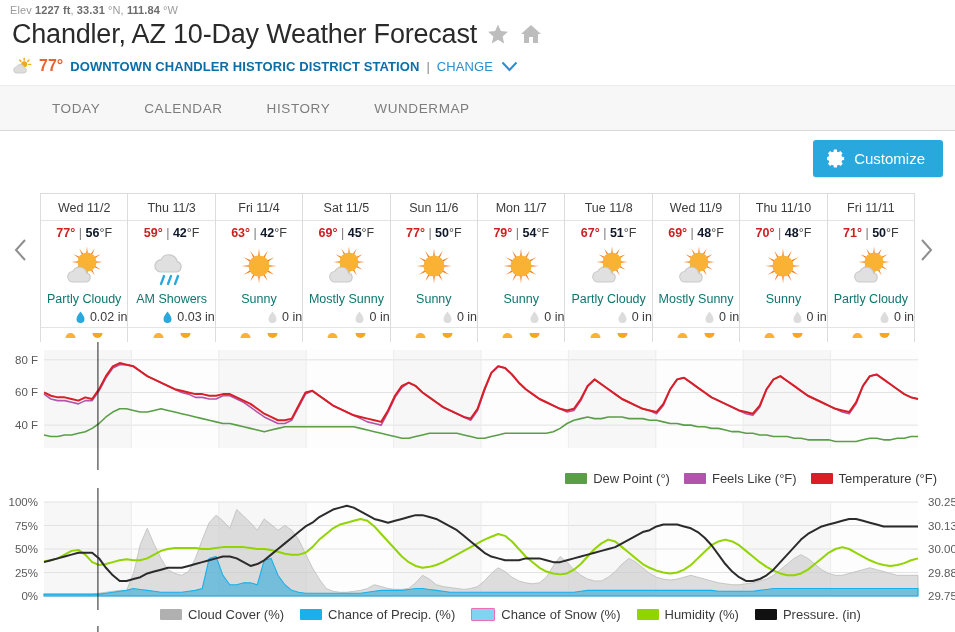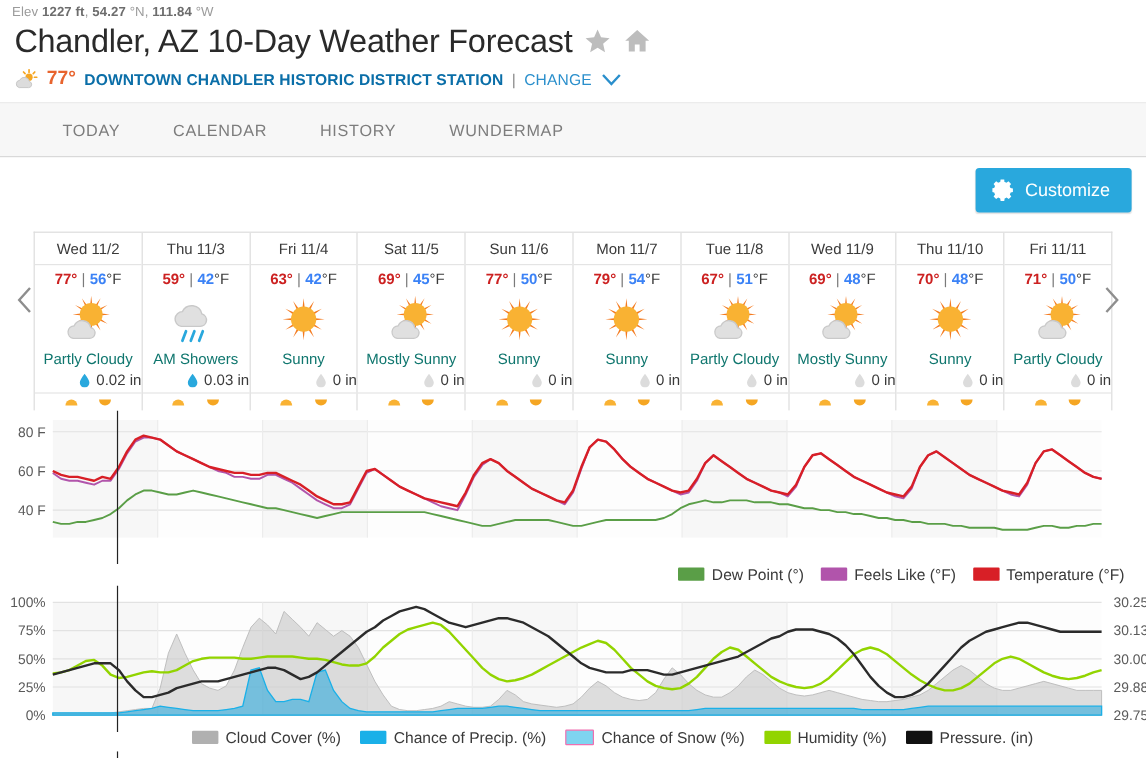--- a/index.html
+++ b/index.html
@@ -101,21 +101,21 @@
   .fc-wrap { position:relative; padding: 0 0 0 0; }
   .fc-arrow {
     position:absolute; top: 45px; width:22px; text-align:center;
     color:#8e8e8e; font-size:24px; line-height:24px;
     cursor:pointer; user-select:none;
   }
   .fc-arrow.left { left: 14px; }
   .fc-arrow.right { right: 14px; }
 
   .fc-table {
-    margin: 0 28px;
+    margin: 0 40px;
     border: 1px solid #dcdcdc;
     border-bottom: none;
     display:flex;
     background:#fff;
   }
   .fc-col {
     flex: 1 1 0;
     border-right: 1px solid #dcdcdc;
     box-sizing:border-box;
     text-align:center;
@@ -124,21 +124,21 @@
   }
   .fc-col:last-child { border-right:none; }
   .fc-day {
     font-size:12.5px; color:#3a3a3a;
     padding: 4px 0 5px;
     border-bottom:1px solid #e4e4e4;
   }
   .fc-temps { font-size:12.5px; padding: 5px 0 2px; white-space:nowrap;}
   .fc-hi { color:#cc2121; font-weight:bold; }
   .fc-div { color:#7a7a7a; }
-  .fc-lo { color:#3b82f6; font-weight:bold; }
+  .fc-lo { color:#0f172a; font-weight:bold; }
   .fc-unit { color:#3a3a3a; }
   .fc-icon { height: 48px; display:flex; align-items:center; justify-content:center; }
   .fc-cond { font-size:12.5px; color:#0f766e; padding-top:2px; white-space:nowrap; }
   .fc-precip {
     font-size:12.5px; color:#3a3a3a;
     display:flex; align-items:center; justify-content:flex-end; gap:5px;
     padding: 4px 0 3px;
   }
   .drop { width:9px; height:12px; display:inline-block; }
   .fc-sun {
@@ -157,21 +157,21 @@
   .swatch { width:22px; height:11px; display:inline-block; border-radius:1px; }
 
   svg { display:block; }
 </style>
 </head>
 <body>
 
 <div id="app">
 
   <div class="elev">
-    <span>Elev </span><b>1227 ft</b><span>, </span><b>54.27</b><span> °N, </span><b>111.84</b><span> °W</span>
+    <span>Elev </span><b>1227 ft</b><span>, </span><b>33.31</b><span> °N, </span><b>111.84</b><span> °W</span>
   </div>
 
   <div class="title-row">
     <div class="page-title">Chandler, AZ 10-Day Weather Forecast</div>
     <span class="icon-star">
       <svg width="24" height="24" viewBox="0 0 24 24">
           <polygon points="12,2.5 14.9,9.1 22,9.8 16.6,14.5 18.2,21.5 12,17.8 5.8,21.5 7.4,14.5 2,9.8 9.1,9.1" fill="#bdbdbd"></polygon>
         </svg>
     </span>
     <span class="icon-home">

